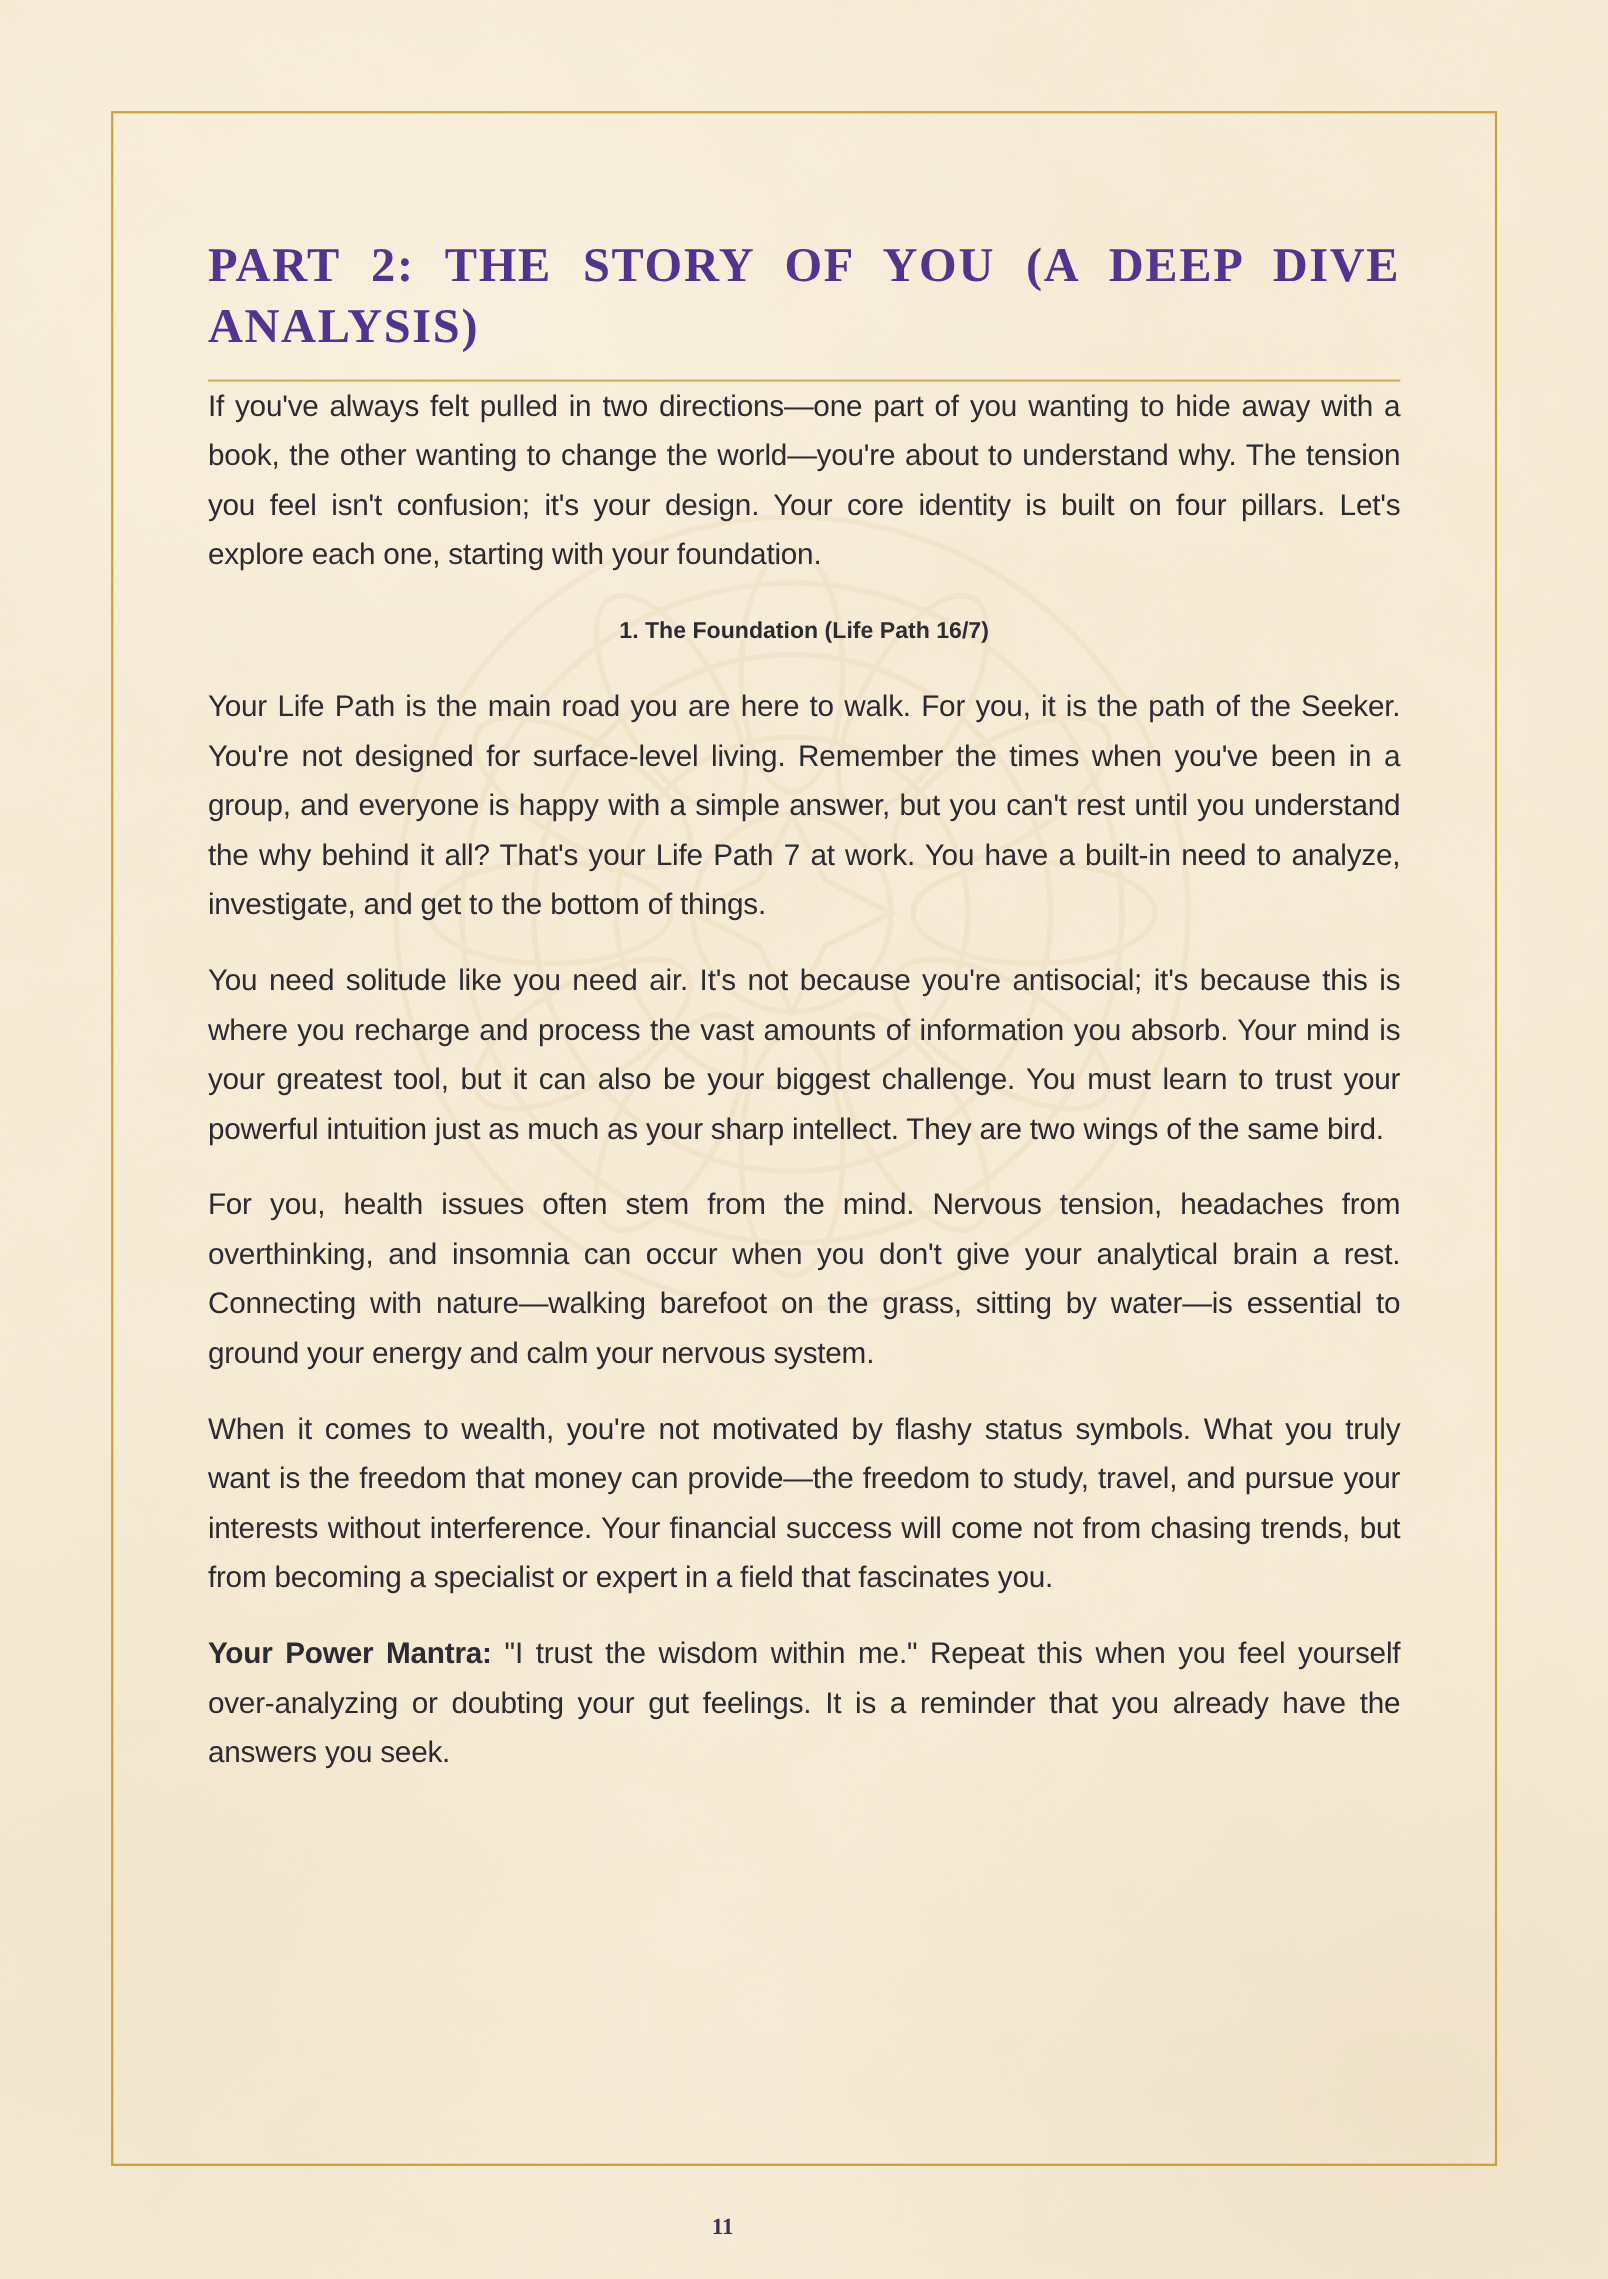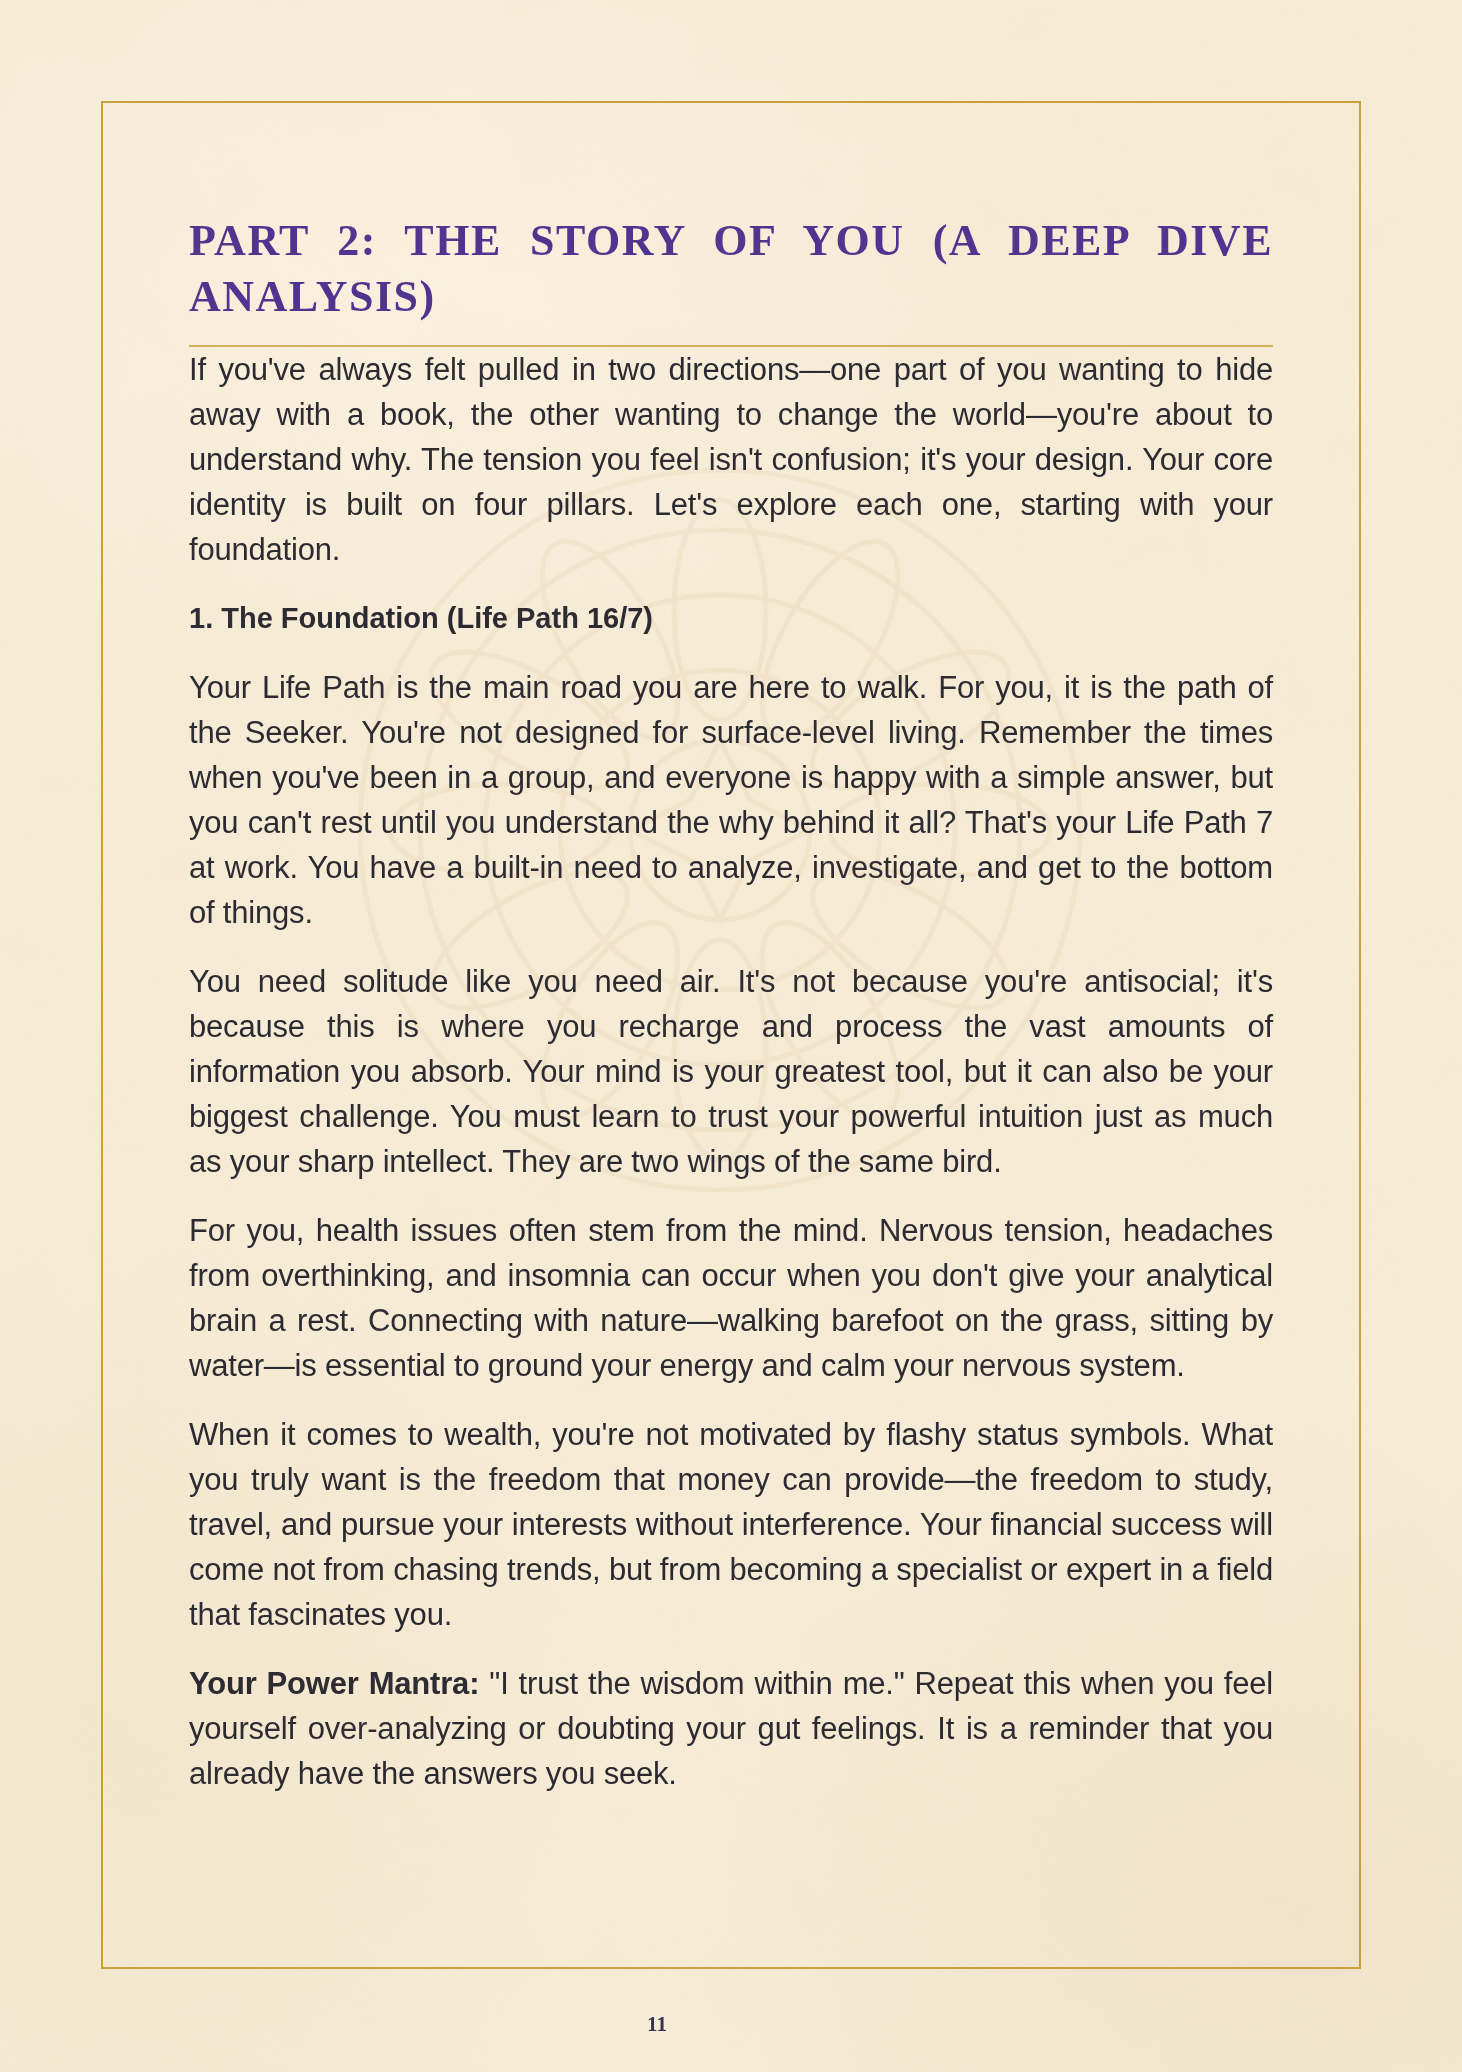--- a/index.html
+++ b/index.html
@@ -46,32 +46,32 @@
   .chapter-title{
     margin:76px 0 40px 0;
     font-family:"Liberation Serif", serif;
     font-weight:700;
     font-size:35px;line-height:44px;
     letter-spacing:.5px;
     color:var(--chapter-heading-navy);
   }
   .body-par{
     margin:0 0 24px 0;
-    font-size:31px;line-height:45px;
+    font-size:27px;line-height:45px;
     letter-spacing:-.2px;
     text-align:justify;
     color:var(--body-text);
   }
   .body-par:last-of-type{margin-bottom:0;}
   .sub-heading{
     margin:24px 0 24px 0;
-    font-size:29px;line-height:45px;
+    font-size:21px;line-height:45px;
     font-weight:700;
     color:var(--body-text);
-    text-align:left;
+    text-align:center;
   }
   .lead-bold{font-weight:700;}
   .ital{}
   .page-number{
     position:absolute;left:101px;top:2012px;width:1112px;
     text-align:center;
     font-family:"Liberation Serif", serif;
     font-weight:700;font-size:21px;
     color:var(--chapter-heading-navy);
   }

